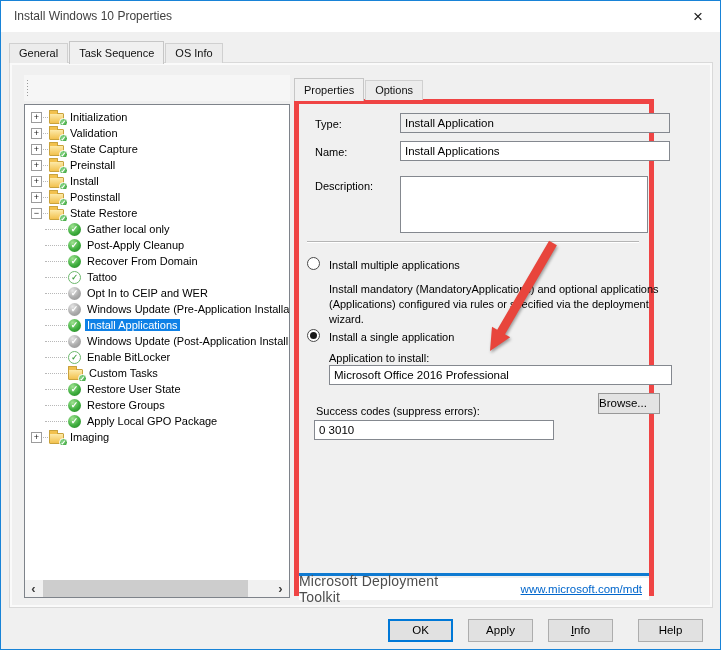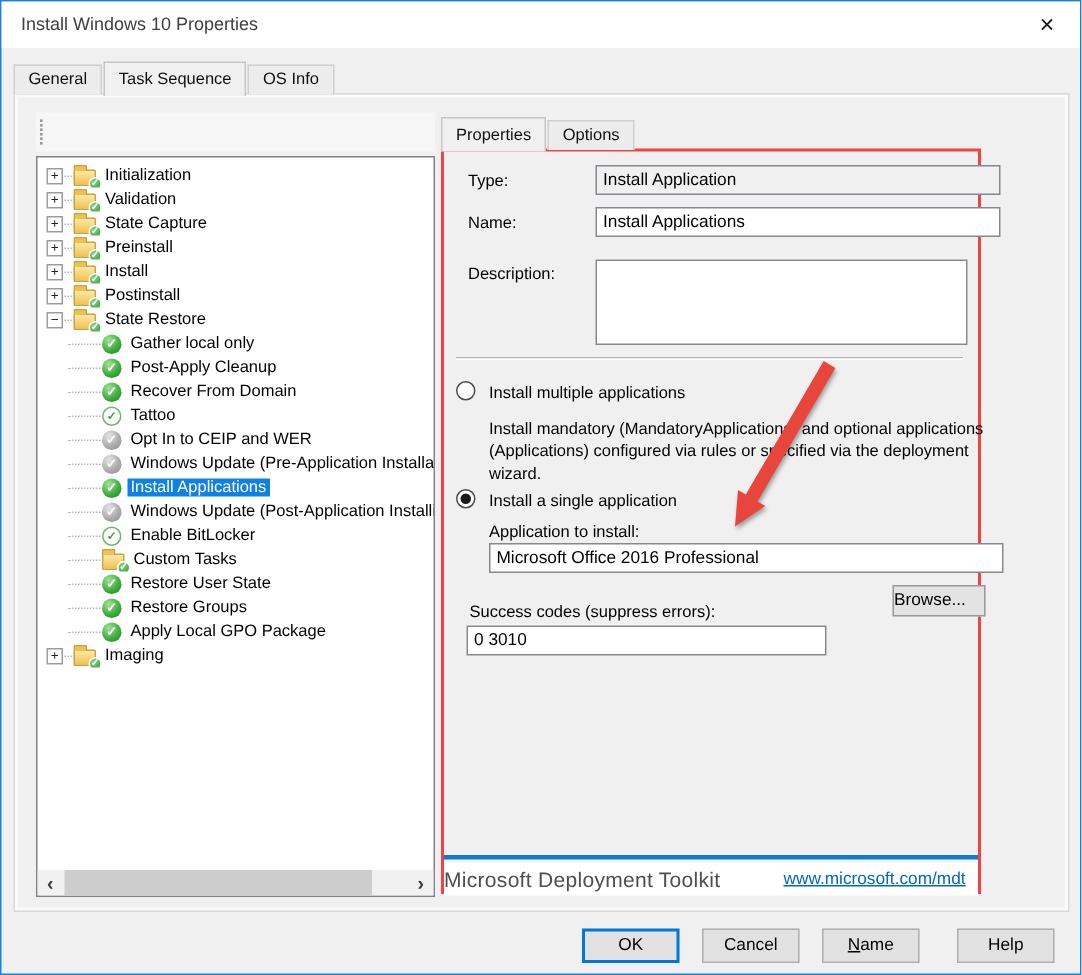--- a/index.html
+++ b/index.html
@@ -50,21 +50,21 @@
   .sel{background:#0f81e6;color:#fff;}
 
   
   .hscroll{position:absolute;left:0;right:0;bottom:0;height:17px;background:#f1f1f1;}
   .harrow{position:absolute;top:0;width:17px;height:17px;display:flex;align-items:center;justify-content:center;font-size:13px;font-weight:bold;color:#3c3c3c;}
   .harrow.left{left:0;} .harrow.right{right:0;}
   .hthumb{position:absolute;left:18px;top:0;width:205px;height:17px;background:#cdcdcd;}
 
   
   .propstabs{position:absolute;left:284px;top:14px;height:23px;display:flex;align-items:flex-end;z-index:3;}
-  .propspage{position:absolute;left:284px;top:36px;width:360px;height:497px;background:#f0f0f0;border:2px solid #ef4444;}
+  .propspage{position:absolute;left:284px;top:36px;width:360px;height:497px;background:#f0f0f0;border:5px solid #ef4444;}
   .flabel{position:absolute;font-size:11px;color:#000;}
   .tinput{position:absolute;height:20px;border:1px solid #84888f;background:#fff;font-family:"Liberation Sans",sans-serif;font-size:11.5px;padding:2px 4px;color:#000;}
   .tinput.ro{background:#f0f0f0;}
   textarea.tinput{resize:none;}
   .sep{position:absolute;left:8px;right:10px;top:137px;border-top:1px solid #b5b5b5;border-bottom:1px solid #fff;}
   .radio{position:absolute;width:13px;height:13px;border:1px solid #4a4a4a;border-radius:50%;background:#fff;}
   .radio .dot{position:absolute;left:2px;top:2px;width:7px;height:7px;border-radius:50%;background:#1a1a1a;display:none;}
   .radio.on .dot{display:block;}
   .helptext{position:absolute;left:30px;top:178px;width:352px;font-size:11px;line-height:15px;color:#000;}
   .browse{position:absolute;left:299px;top:289px;width:62px;height:21px;background:#e3e3e3;border:1px solid #989898;font-size:11.5px;text-align:left;line-height:19px;color:#000;}
@@ -321,24 +321,24 @@
         <a class="footlink" href="#">www.microsoft.com/mdt</a>
       </div>
     </div>
 
   </div>
 
   <div class="btn ok">
       <span class="lbl">OK</span>
     </div>
   <div class="btn cancel">
-      <span class="lbl">Cancel</span>
+      <span class="lbl">Apply</span>
     </div>
   <div class="btn apply">
-      <span class="lbl">Name</span>
+      <span class="lbl">Info</span>
     </div>
   <div class="btn help">
       <span class="lbl">Help</span>
     </div>
 
   <svg class="arrowsvg" viewBox="0 0 721 650">
     <path d="M548.1,239.7 L496.2,328.7 L491.0,325.7 L489,350 L509.2,336.3 L504.0,333.3 L555.9,244.3 Z" fill="#e8453c" style="filter:drop-shadow(1.5px 2px 1.5px rgba(0,0,0,0.35));"></path>
   </svg>
 
 </div>

